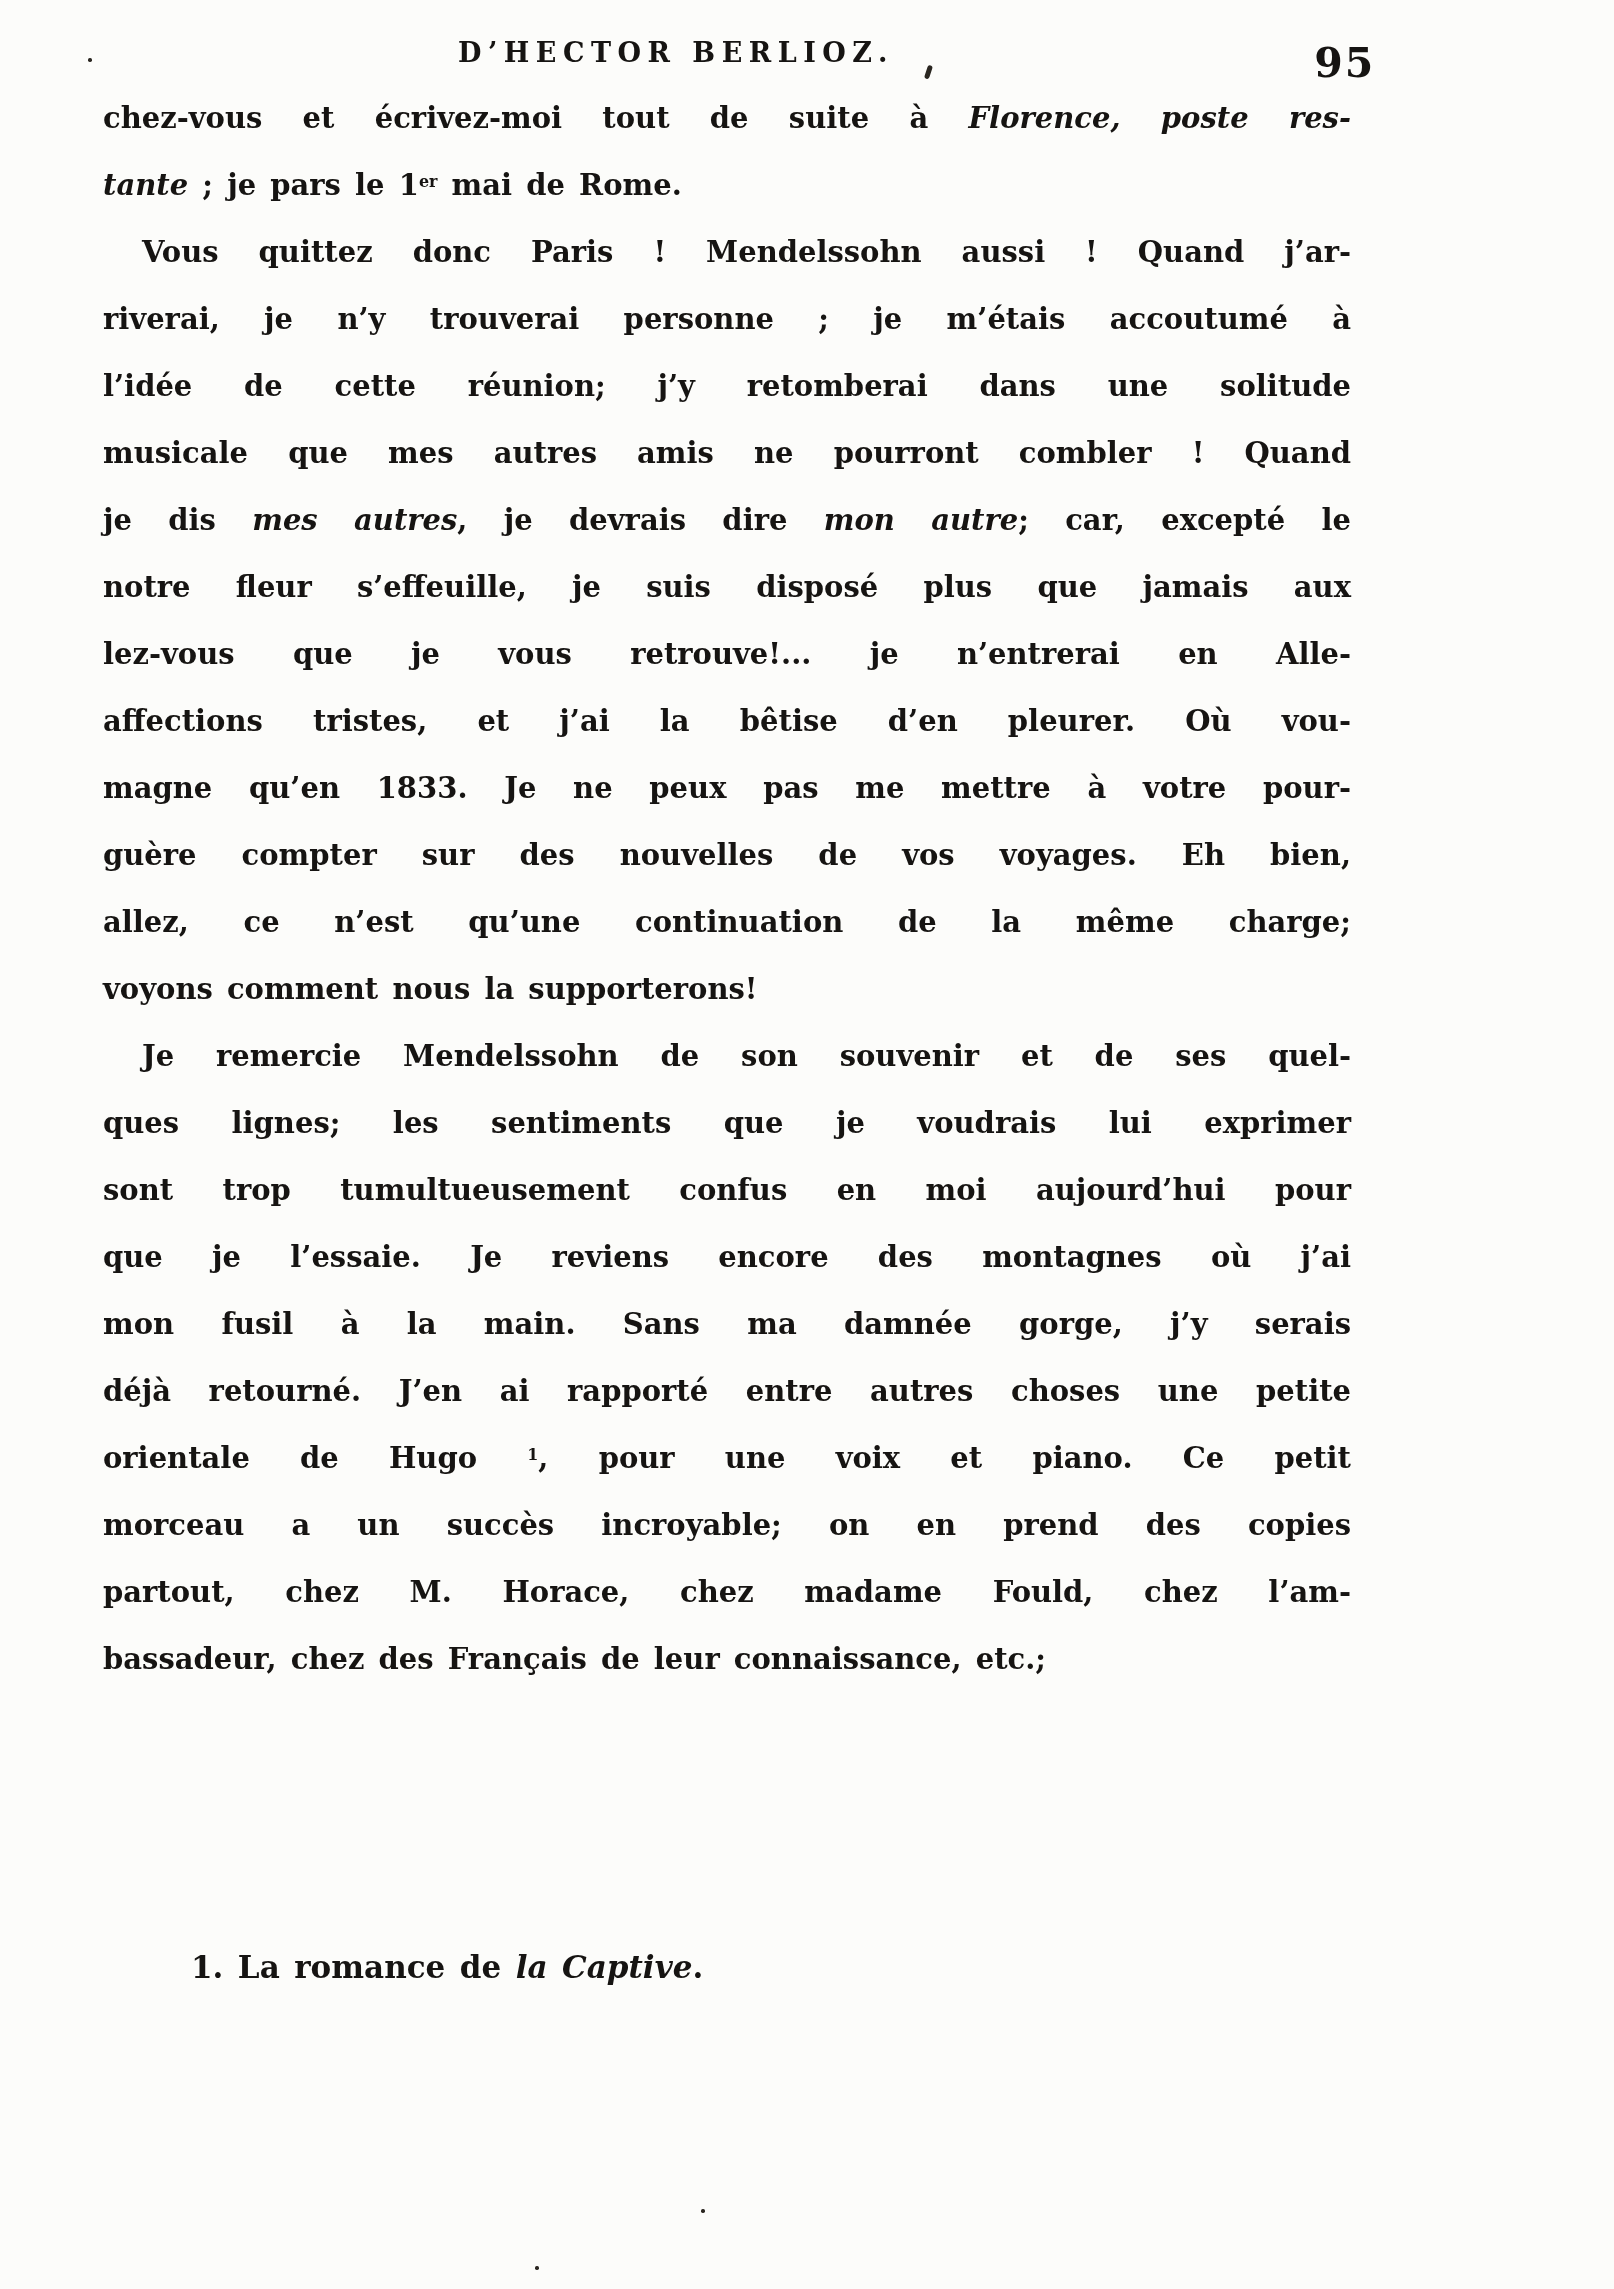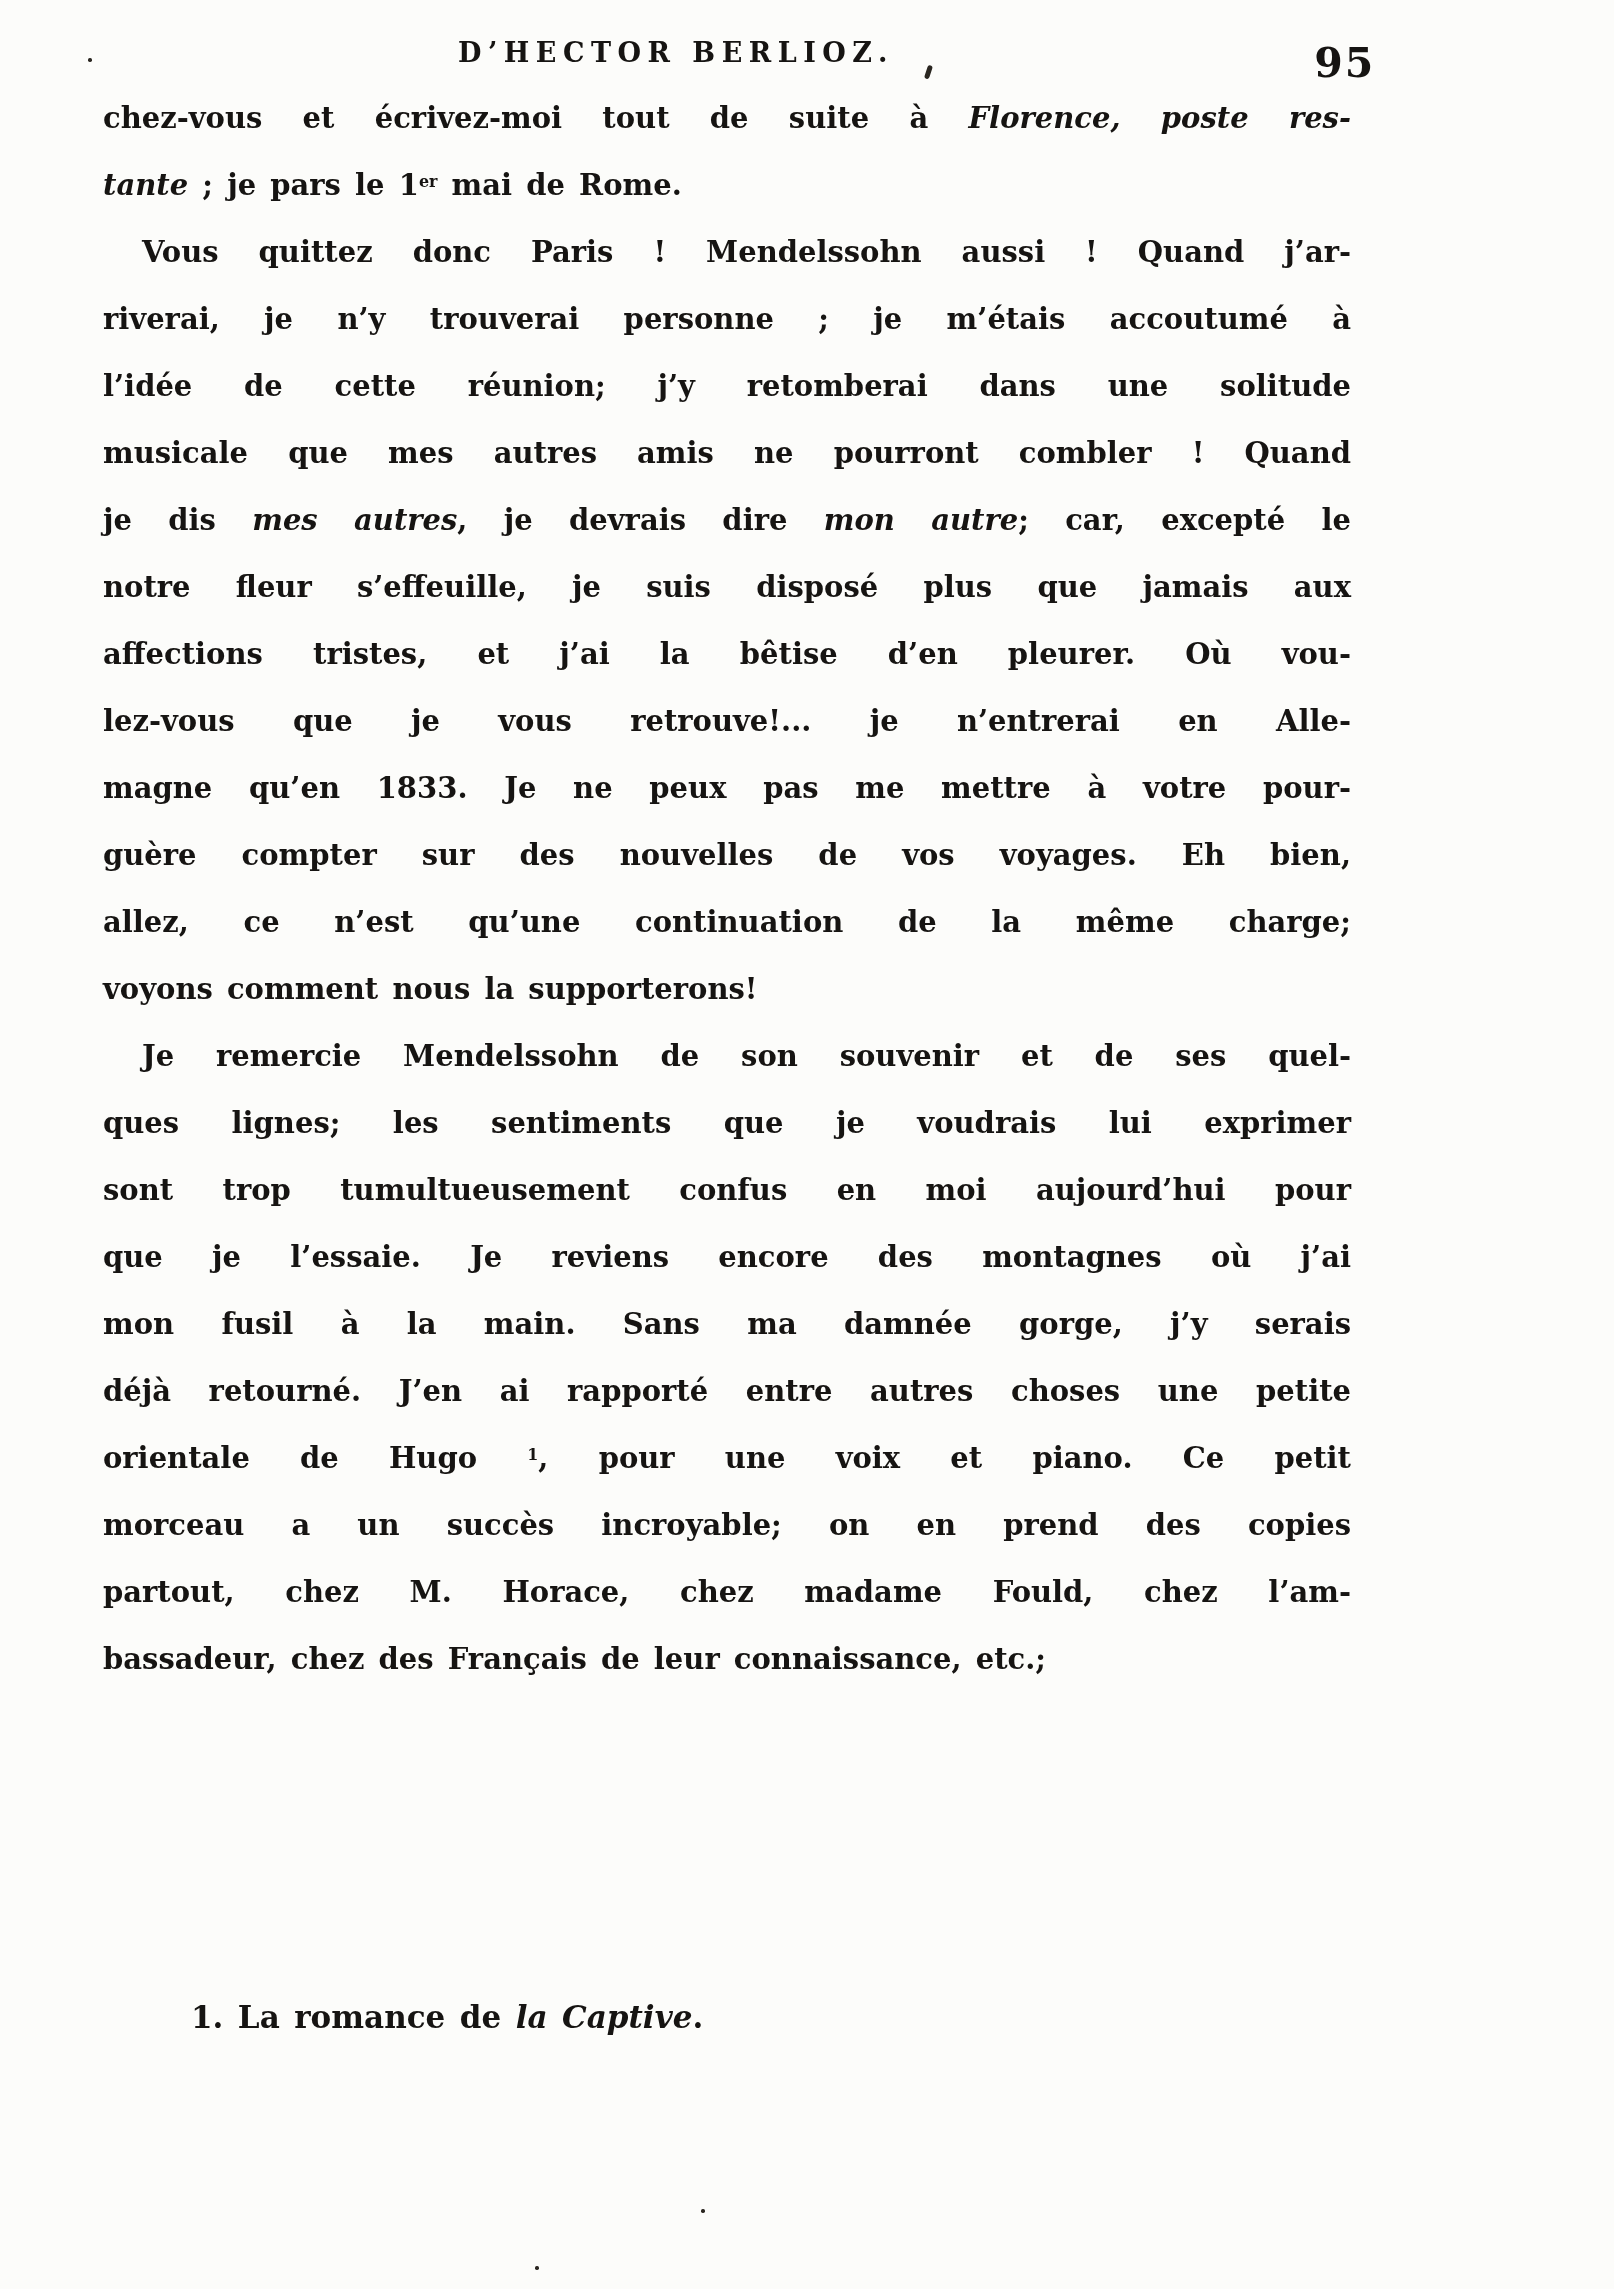--- a/index.html
+++ b/index.html
@@ -38,21 +38,21 @@
     line-height: 67px;
     word-spacing: 0.14em;
   }
   .line { text-align: justify; text-align-last: justify; }
   .line.end { text-align-last: left; }
   .line.indent { text-indent: 39px; }
   .it { font-style: italic; }
   .sup { font-size: 0.55em; line-height: 0; position: relative; top: -0.5em; }
   .footnote {
     position: absolute;
-    top: 1994px; left: 191px;
+    top: 1944px; left: 191px;
     font-size: 31px; font-weight: bold;
     line-height: 46px;
     word-spacing: 0.12em;
     text-align: center;
   }
   .speck { position: absolute; background: #2a2620; border-radius: 45%; }
   .speck.apostrophe { width: 4.6px; height: 14px; border-radius: 2.8px; transform: rotate(18deg); }
 </style>
 </head>
 <body>
@@ -72,22 +72,22 @@
 
   <div class="letter-text">
       <div class="line"><span class="">chez-vous et écrivez-moi tout de suite à </span><span class="it ">Florence, poste res-</span></div>
       <div class="line end"><span class="it ">tante</span><span class=""> ; je pars le 1</span><span class="sup">er</span><span class=""> mai de Rome.</span></div>
       <div class="line indent"><span class="">Vous quittez donc Paris ! Mendelssohn aussi ! Quand j’ar-</span></div>
       <div class="line"><span class="">riverai, je n’y trouverai personne ; je m’étais accoutumé à</span></div>
       <div class="line"><span class="">l’idée de cette réunion; j’y retomberai dans une solitude</span></div>
       <div class="line"><span class="">musicale que mes autres amis ne pourront combler ! Quand</span></div>
       <div class="line"><span class="">je dis </span><span class="it ">mes autres</span><span class="">, je devrais dire </span><span class="it ">mon autre</span><span class="">; car, excepté le</span></div>
       <div class="line"><span class="">notre fleur s’effeuille, je suis disposé plus que jamais aux</span></div>
+      <div class="line"><span class="">lez-vous que je vous retrouve!... je n’entrerai en Alle-</span></div>
       <div class="line"><span class="">affections tristes, et j’ai la bêtise d’en pleurer. Où vou-</span></div>
-      <div class="line"><span class="">lez-vous que je vous retrouve!... je n’entrerai en Alle-</span></div>
       <div class="line"><span class="">magne qu’en 1833. Je ne peux pas me mettre à votre pour-</span></div>
       <div class="line"><span class="">guère compter sur des nouvelles de vos voyages. Eh bien,</span></div>
       <div class="line"><span class="">allez, ce n’est qu’une continuation de la même charge;</span></div>
       <div class="line end"><span class="">voyons comment nous la supporterons!</span></div>
       <div class="line indent"><span class="">Je remercie Mendelssohn de son souvenir et de ses quel-</span></div>
       <div class="line"><span class="">ques lignes; les sentiments que je voudrais lui exprimer</span></div>
       <div class="line"><span class="">sont trop tumultueusement confus en moi aujourd’hui pour</span></div>
       <div class="line"><span class="">que je l’essaie. Je reviens encore des montagnes où j’ai</span></div>
       <div class="line"><span class="">mon fusil à la main. Sans ma damnée gorge, j’y serais</span></div>
       <div class="line"><span class="">déjà retourné. J’en ai rapporté entre autres choses une petite</span></div>

